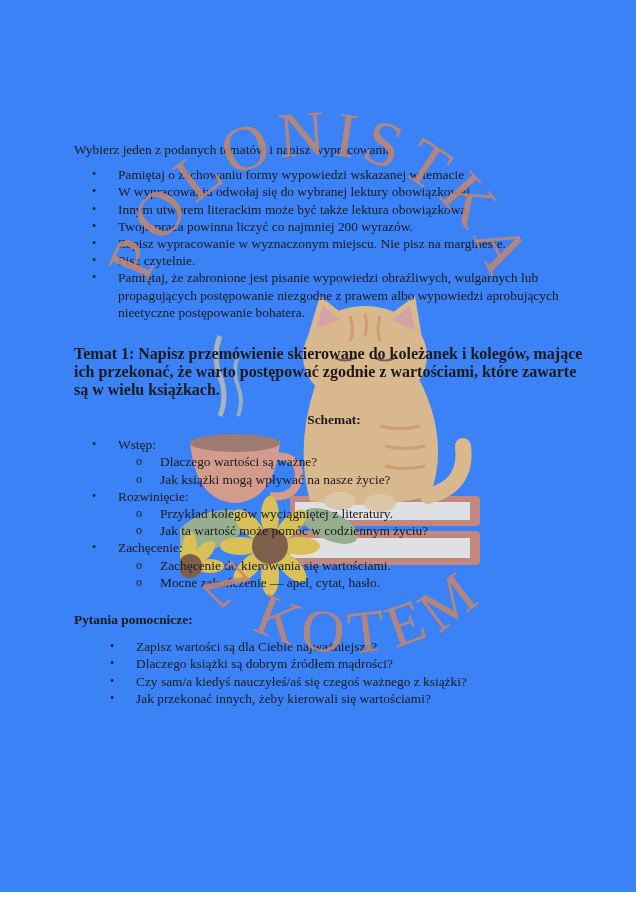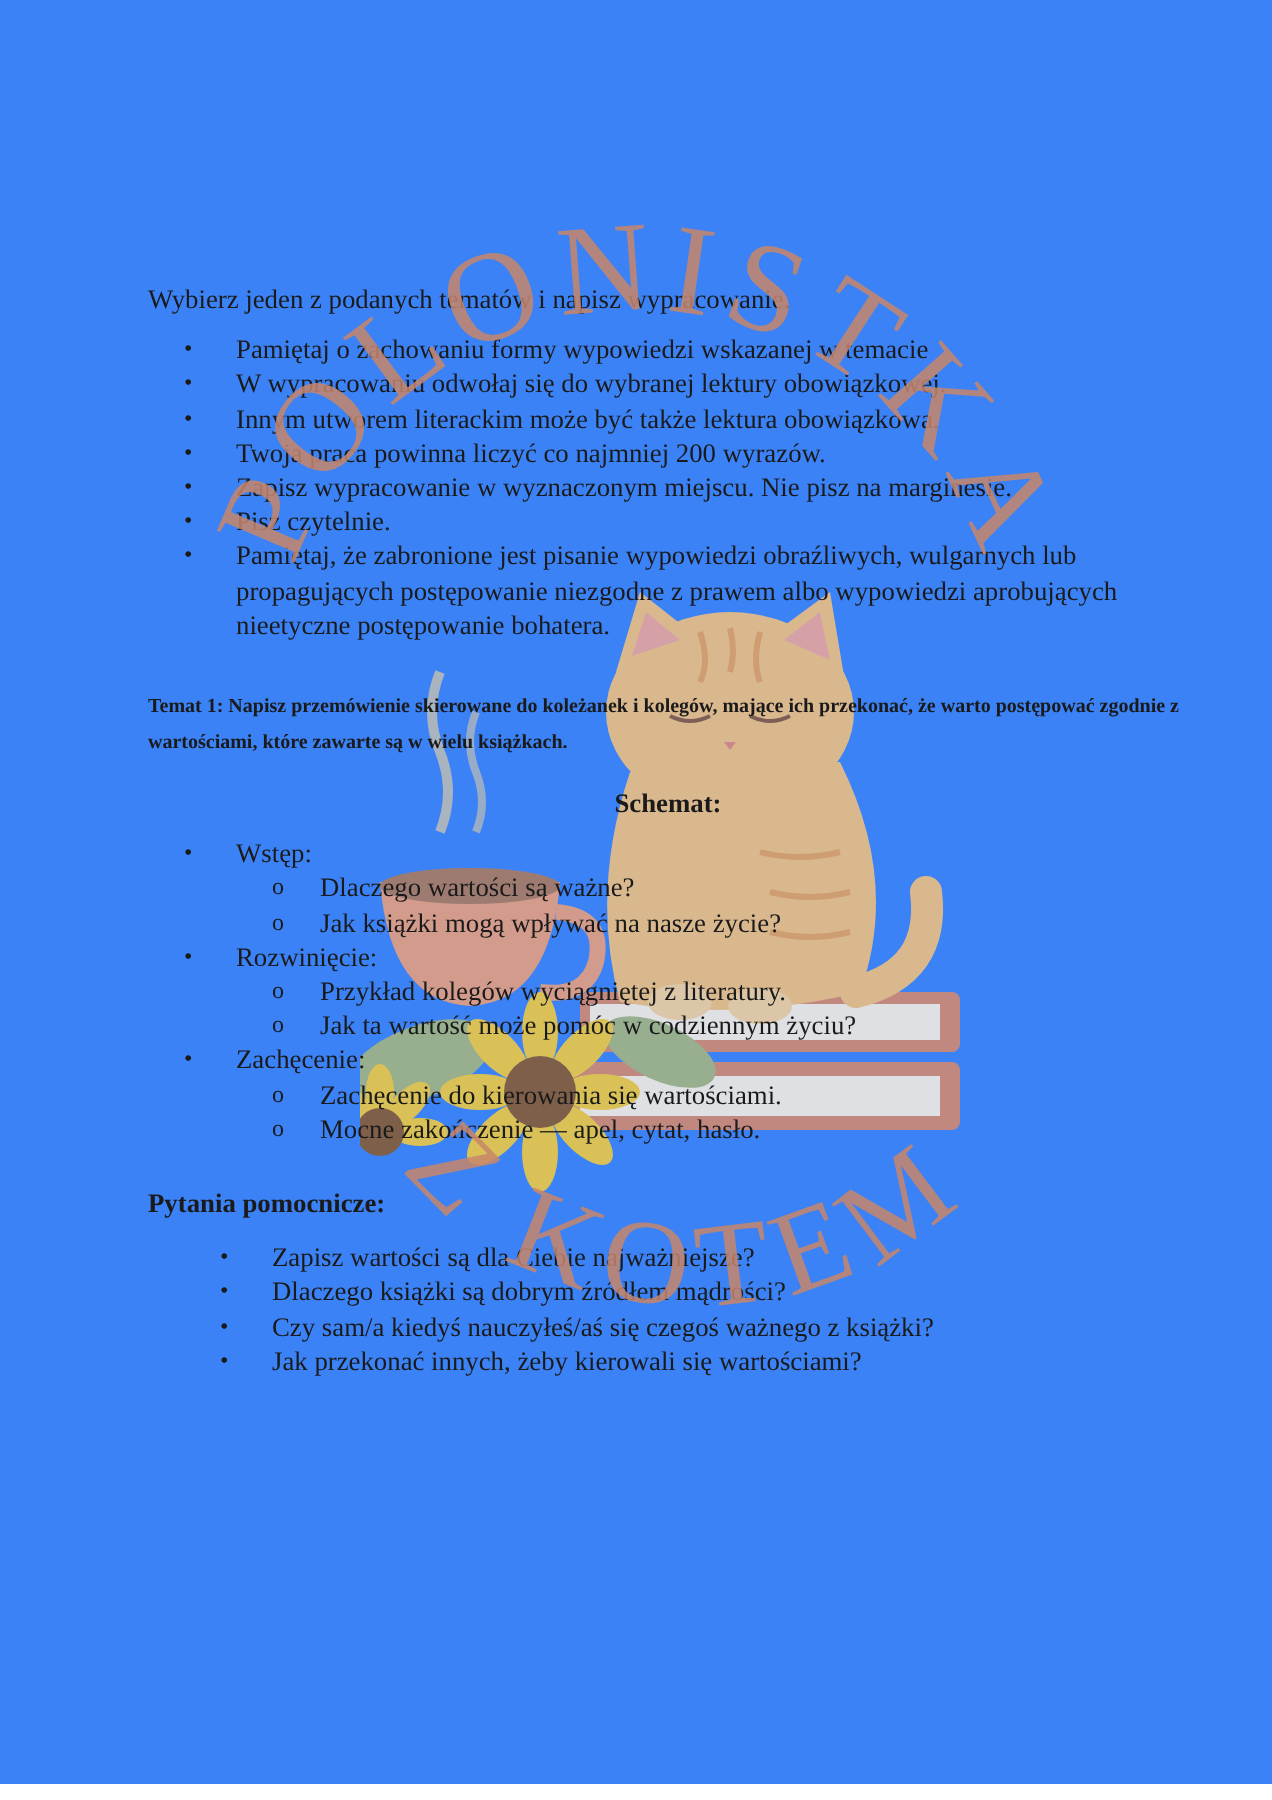--- a/index.html
+++ b/index.html
@@ -56,21 +56,21 @@
       left: -24px;
       top: 0;
       font-size: 12px;
     }
     .heading {
       font-weight: bold;
       margin: 0;
     }
     .topic {
       margin-top: 24px;
-      font-size: 10px;
+      font-size: 16px;
       line-height: 18px;
     }
     .schema-title {
       margin-top: 12px;
       margin-bottom: 8px;
       text-align: center;
     }
     ul.schema {
       margin: 0; padding: 0; list-style: none;
     }

